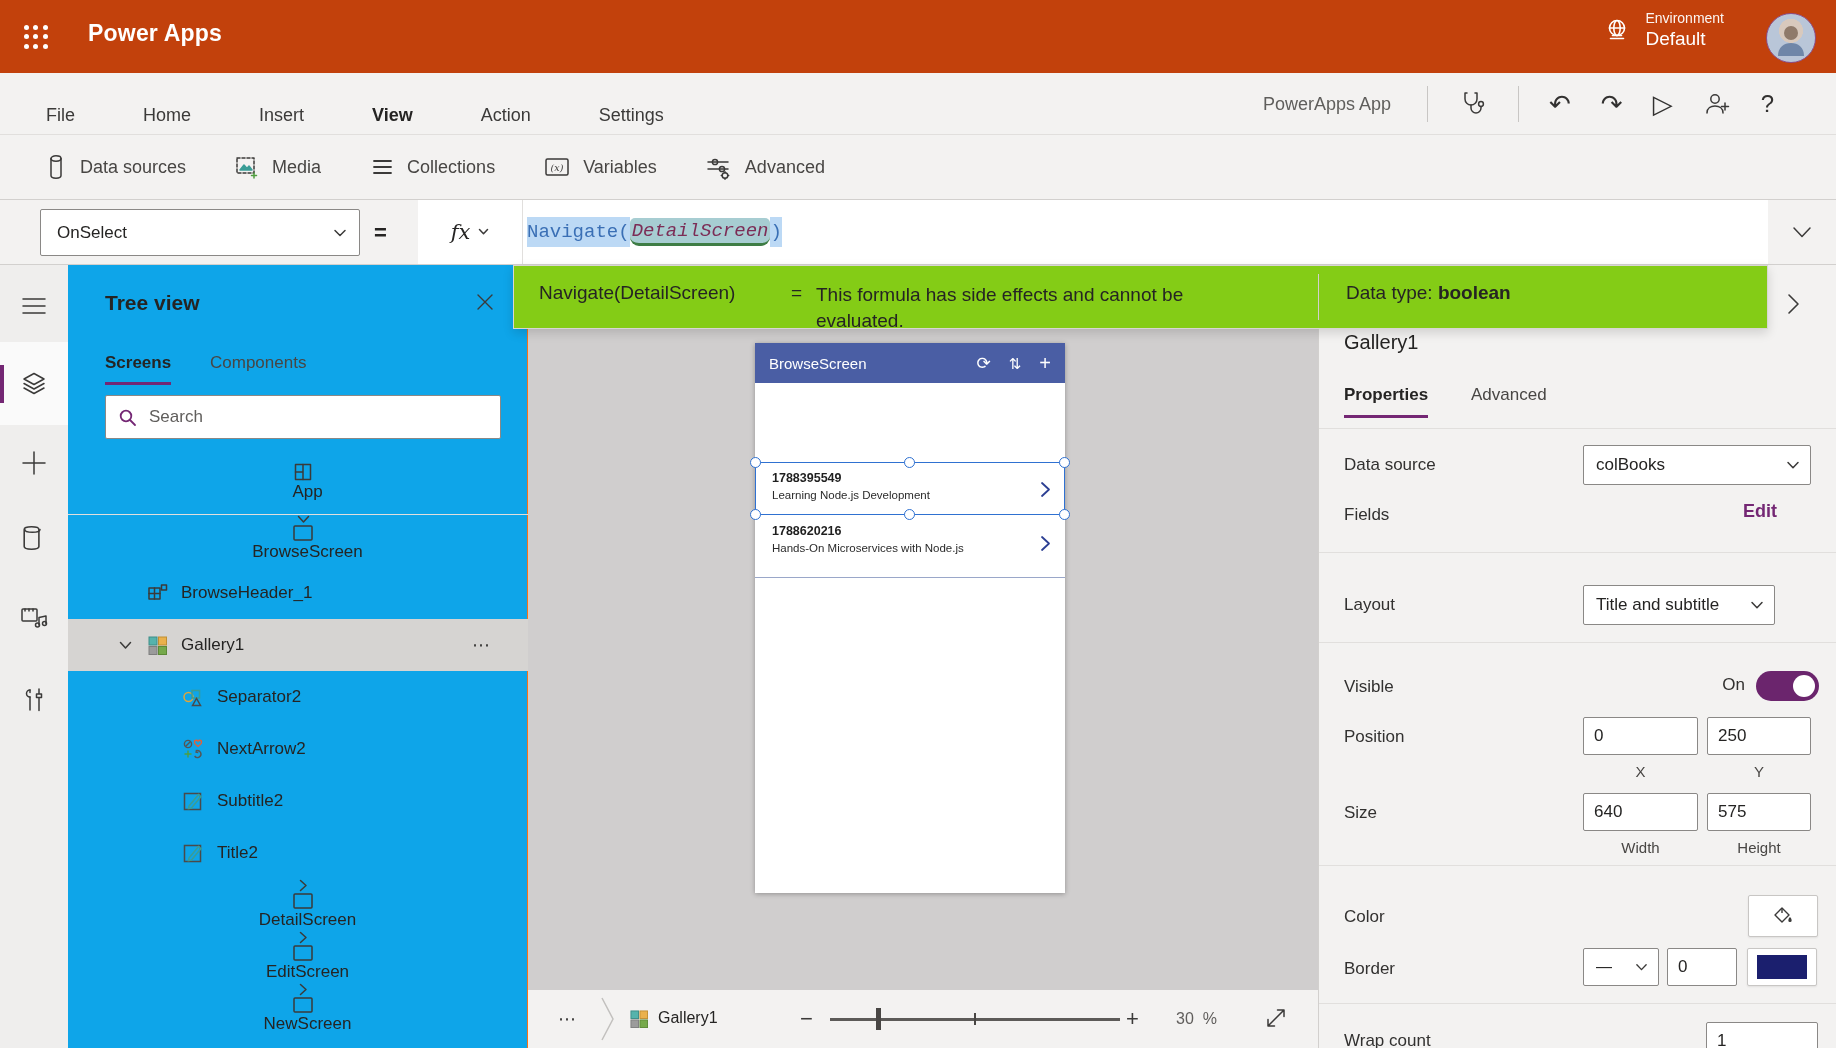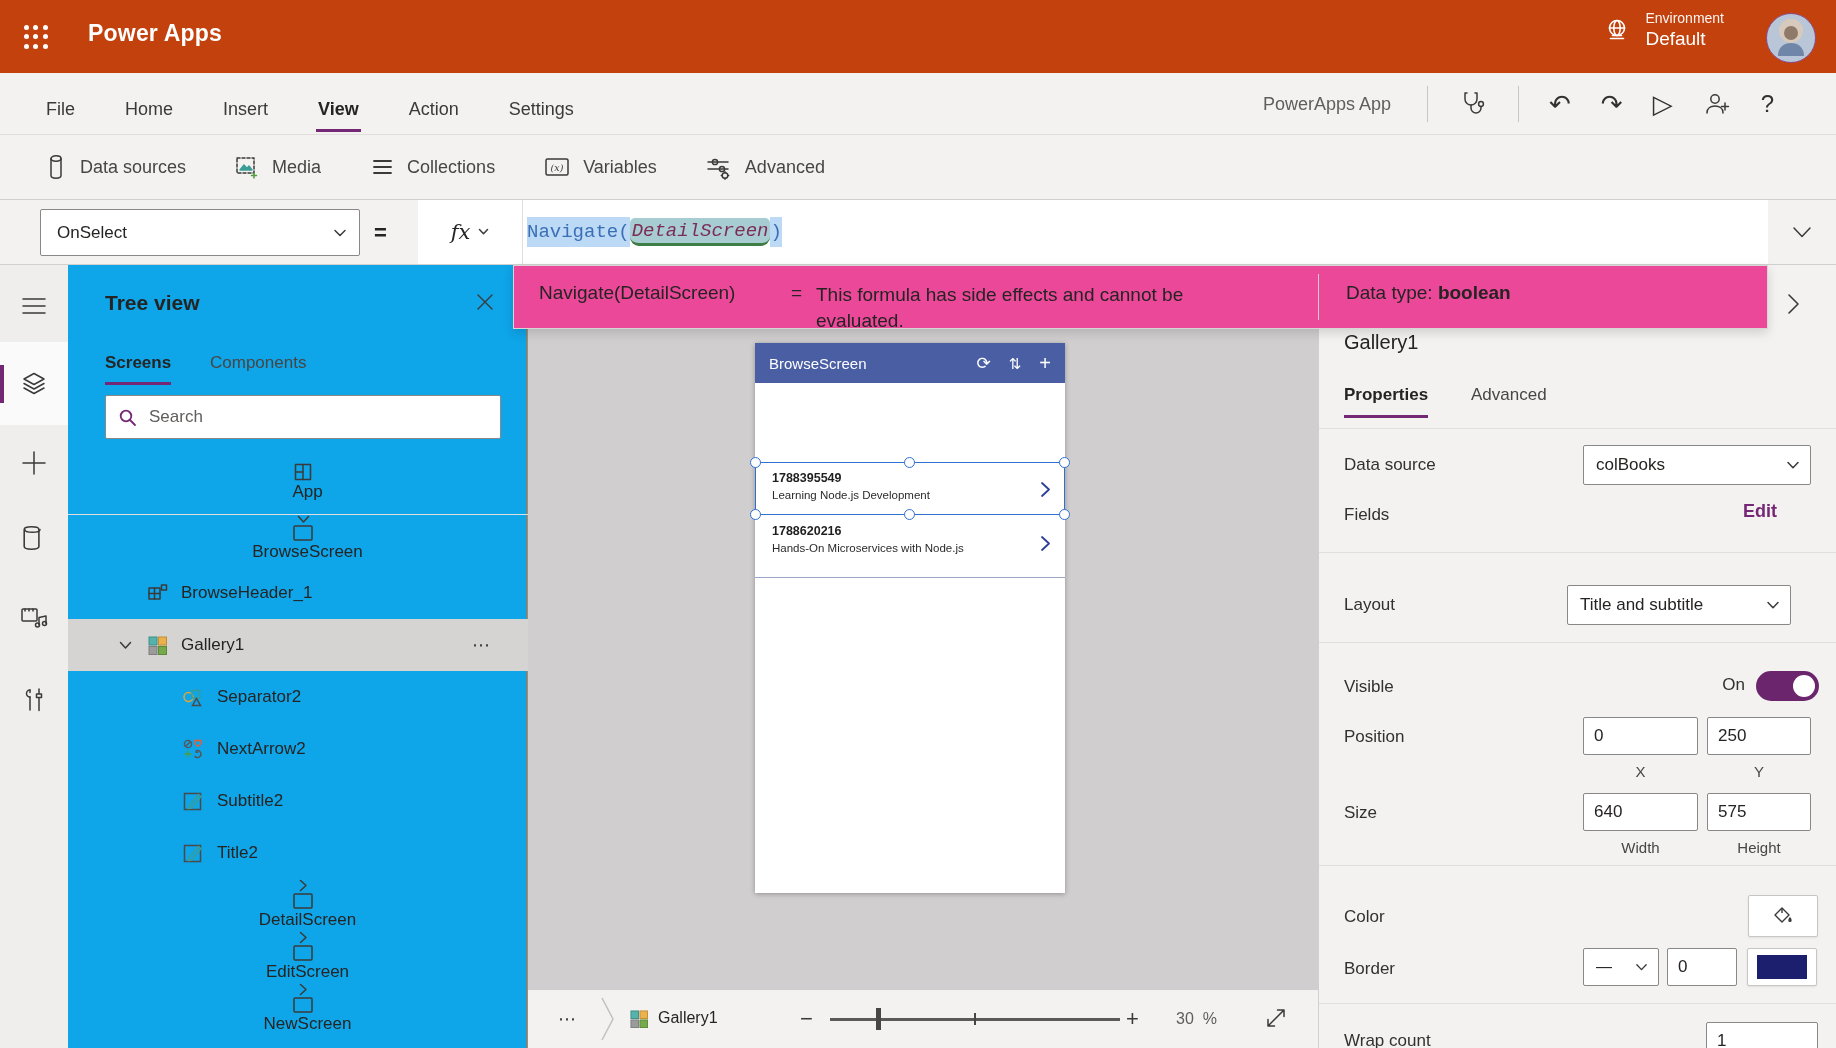--- a/index.html
+++ b/index.html
@@ -21,21 +21,21 @@
   #env .lbl{font-size:14px;opacity:.95;}
   #env .val{font-size:19px;margin-top:2px;}
   #avatar{right:20px;top:13px;width:48px;height:48px;border-radius:50%;overflow:hidden;
           background:radial-gradient(circle at 50% 35%,#d8c9bd 0 30%,#b9c6d8 31% 100%);border:1px solid #8a4f8d;}
   #avatar svg{margin:8px auto 0;}
 
   
   #menubar{left:0;top:73px;width:1836px;height:62px;background:#f3f2f1;border-bottom:1px solid #e1dfdd;box-sizing:border-box;}
   .menu-item{font-size:18px;color:#3b3a39;padding:6px 2px 9px;cursor:pointer;border-bottom:3px solid transparent;}
   .menu-item.active{font-weight:700;color:#252423;border-bottom-color:#742774;}
-  #menubar .left{position:absolute;left:44px;top:20px;display:flex;gap:46px;}
+  #menubar .left{position:absolute;left:44px;top:26px;display:flex;gap:64px;}
   #menubar .right{position:absolute;right:62px;top:0;height:62px;display:flex;align-items:center;gap:30px;}
   .vsep{width:1px;height:36px;background:#c8c6c4;}
   .uglyph{font-size:26px;color:#323130;line-height:1;cursor:pointer;}
   #appname{font-size:18px;color:#5f5e5c;margin-right:6px;}
 
   
   #cmdbar{left:0;top:135px;width:1836px;height:65px;background:#f3f2f1;border-bottom:1px solid #d2d0ce;box-sizing:border-box;}
   #cmdbar .wrap{position:absolute;left:44px;top:0;height:64px;display:flex;align-items:center;gap:48px;}
   .cmd-item{display:flex;align-items:center;gap:12px;cursor:pointer;}
   .cmd-item span{font-size:18px;color:#484644;}
@@ -52,21 +52,21 @@
   #fxbox .fx{font-family:"DejaVu Serif",serif;font-style:italic;font-size:21px;color:#252423;}
   #formula{position:absolute;left:24px;top:0;height:64px;display:flex;align-items:center;
            font-family:"Liberation Mono",monospace;font-size:19px;}
   #formula{left:109px;}
   .tok{background:#bcd9f5;color:#3a6fb5;padding:4px 0;}
   .tok-arg{background:#a7cdd2;color:#7c2d56;font-style:italic;border-bottom:3px solid #3e7d45;
            border-radius:5px 5px 9px 9px;padding:2px 2px 1px;}
   #fbar-expand{left:1768px;top:0;width:68px;height:64px;display:flex;align-items:center;justify-content:center;cursor:pointer;}
 
   
-  #tooltip{left:513px;top:265px;width:1255px;height:64px;background:#ec4899;border:1px solid #d8d6d4;
+  #tooltip{left:513px;top:265px;width:1255px;height:64px;background:#84cc16;border:1px solid #d8d6d4;
            box-shadow:0 4px 10px rgba(0,0,0,.14);box-sizing:border-box;z-index:30;font-size:19px;color:#252423;}
   #tooltip .expr{position:absolute;left:25px;top:16px;}
   #tooltip .eq{position:absolute;left:277px;top:16px;}
   #tooltip .msg{position:absolute;left:302px;top:16px;width:455px;line-height:26px;}
   #tooltip .div{position:absolute;left:804px;top:8px;bottom:8px;width:1px;background:#d2d0ce;}
   #tooltip .dtype{position:absolute;left:832px;top:16px;}
 
   
   #main{left:0;top:265px;width:1836px;height:783px;display:flex;}
   #rail{position:relative;width:68px;height:100%;background:#efeeed;flex:none;}
@@ -622,21 +622,21 @@
               <path d="M2 1.5 L7 6.8 L12 1.5"></path>
             </svg>
         </span>
       </div>
 
       <div class="rp-lab" style="top:240px;text-align:center;">Fields</div>
       <div id="rp-edit">Edit</div>
       <div class="rp-div" style="top:287px;"></div>
 
       <div class="rp-lab" style="top:330px;">Layout</div>
-      <div class="select" style="left:248px;top:320px;width:224px;">
+      <div class="select" style="left:264px;top:320px;width:192px;">
         <span>Title and subtitle</span>
         <span class="ic">
           <svg width="14" height="9" viewBox="0 0 14 9">
               <path d="M2 1.5 L7 6.8 L12 1.5"></path>
             </svg>
         </span>
       </div>
       <div class="rp-div" style="top:377px;"></div>
 
       <div class="rp-lab" style="top:412px;">Visible</div>

